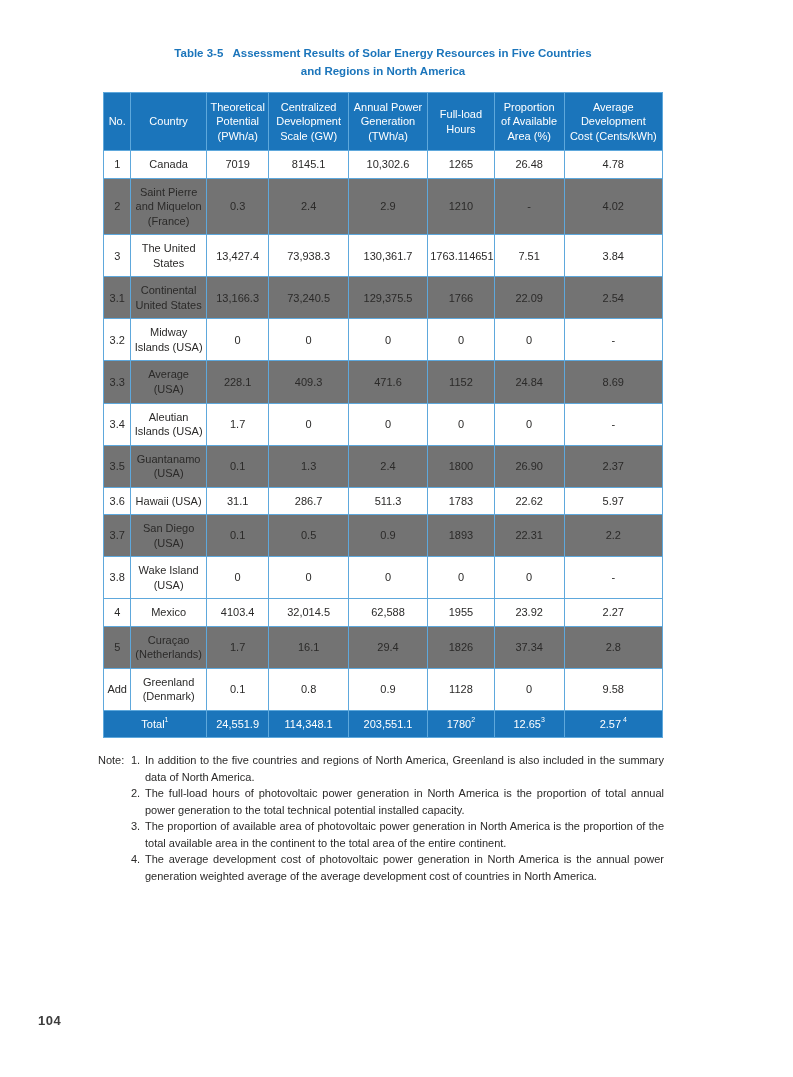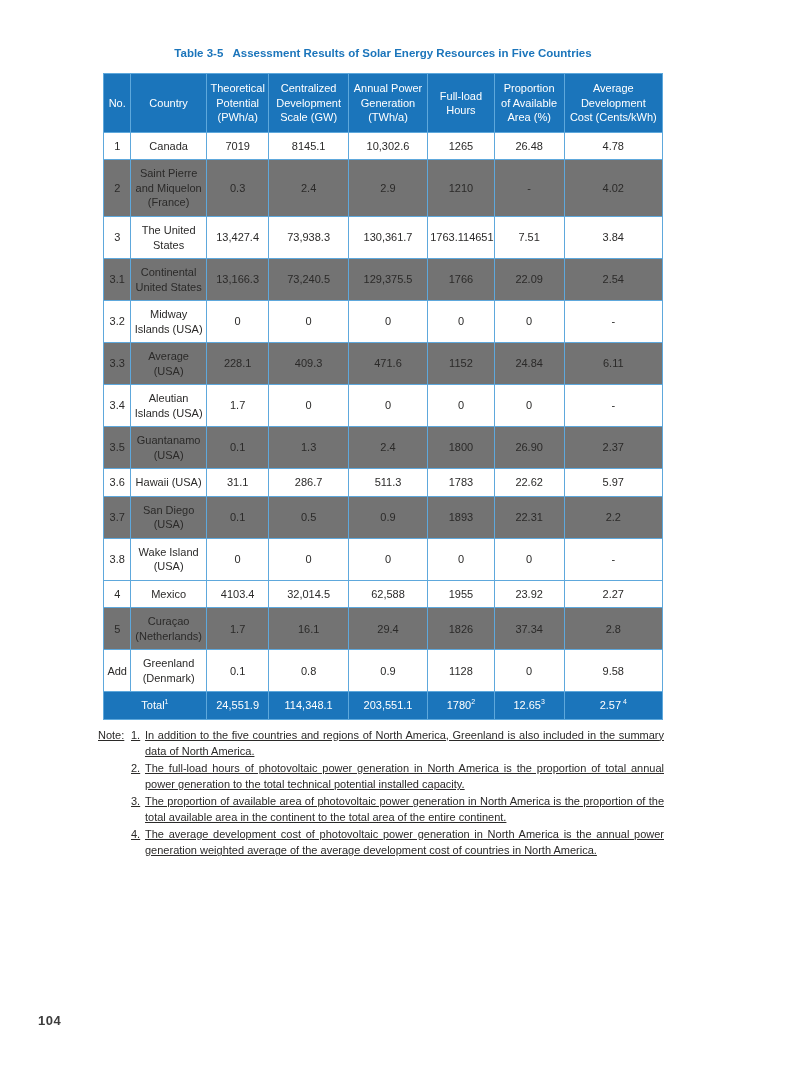--- a/index.html
+++ b/index.html
@@ -54,49 +54,49 @@
     color: #ffffff;
   }
   sup {
     font-size: 7px;
     line-height: 0;
     position: relative;
     top: -1px;
   }
   sup.sp { margin-left: 2px; }
   .notes {
-    margin-top: 7px;
+    margin-top: 14px;
     margin-left: -5px;
     width: 566px;
     display: grid;
     grid-template-columns: 33px 1fr;
     font-size: 11px;
     line-height: 1.5;
     color: #2b2a29;
-    text-decoration: underline;
   }
   .note-item { display: flex; }
   .note-num { flex: 0 0 14px; }
   .note-text { flex: 1; text-align: justify; }
   .page-number {
     position: absolute;
     left: 38px; top: 1013px;
     font-size: 13px;
     color: #3c3c3c;
     letter-spacing: 0.5px;
     font-weight: bold;
   }
 </style>
 </head>
 <body>
 
 <div class="content">
 
   <div class="title">
     <div class="line1">Table 3-5   Assessment Results of Solar Energy Resources in Five Countries</div>
+    <div class="line2">and Regions in North America</div>
   </div>
 
   <table class="data">
     <colgroup>
       <col style="width:4.9%">
       <col style="width:13.5%">
       <col style="width:11.2%">
       <col style="width:14.2%">
       <col style="width:14.2%">
       <col style="width:11.9%">
@@ -183,21 +183,21 @@
           <td>-</td>
         </tr>
         <tr class="alt">
           <td>3.3</td>
           <td class="country">Average (USA)</td>
           <td>228.1</td>
           <td>409.3</td>
           <td>471.6</td>
           <td>1152</td>
           <td>24.84</td>
-          <td>6.11</td>
+          <td>8.69</td>
         </tr>
         <tr>
           <td>3.4</td>
           <td class="country">Aleutian
 Islands (USA)</td>
           <td>1.7</td>
           <td>0</td>
           <td>0</td>
           <td>0</td>
           <td>0</td>

